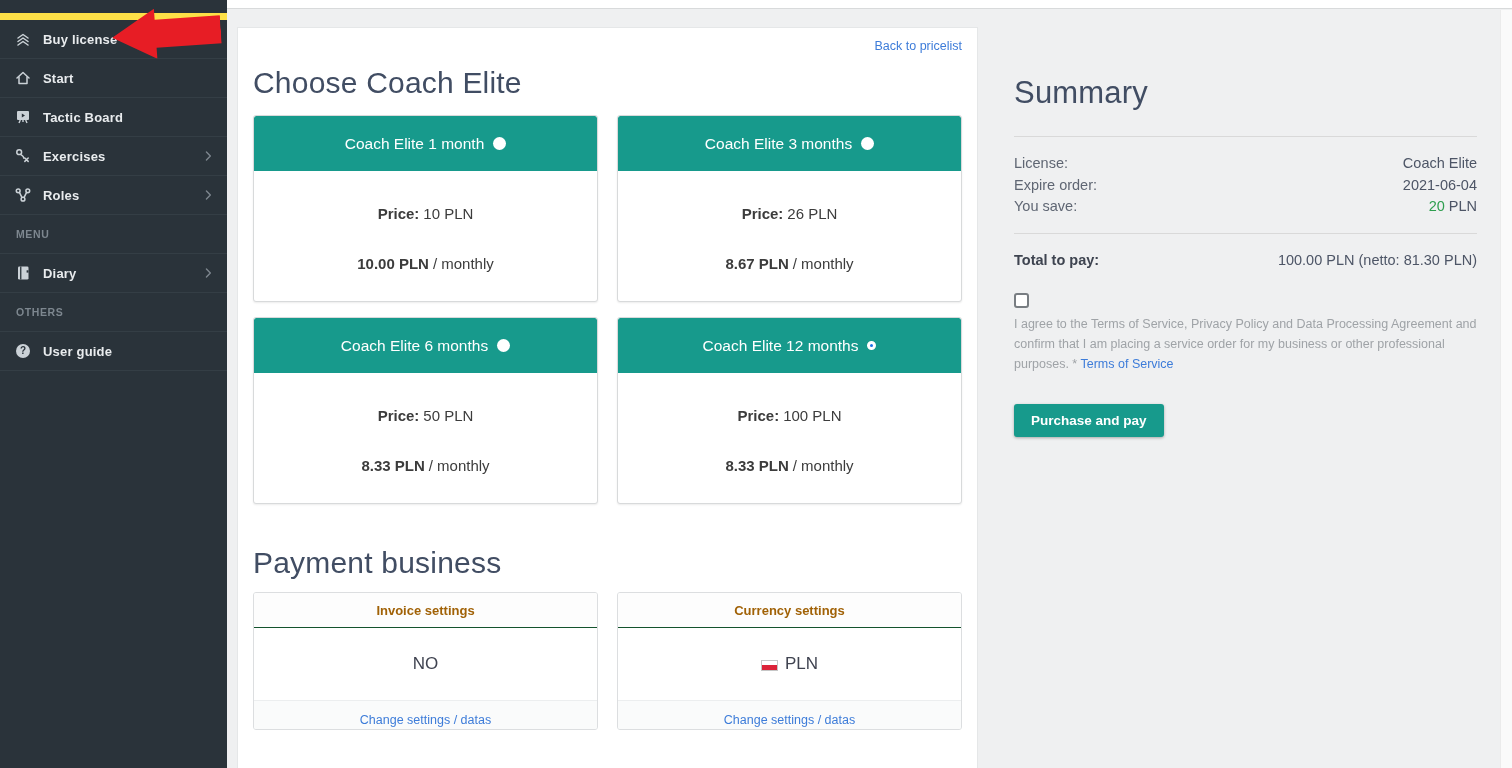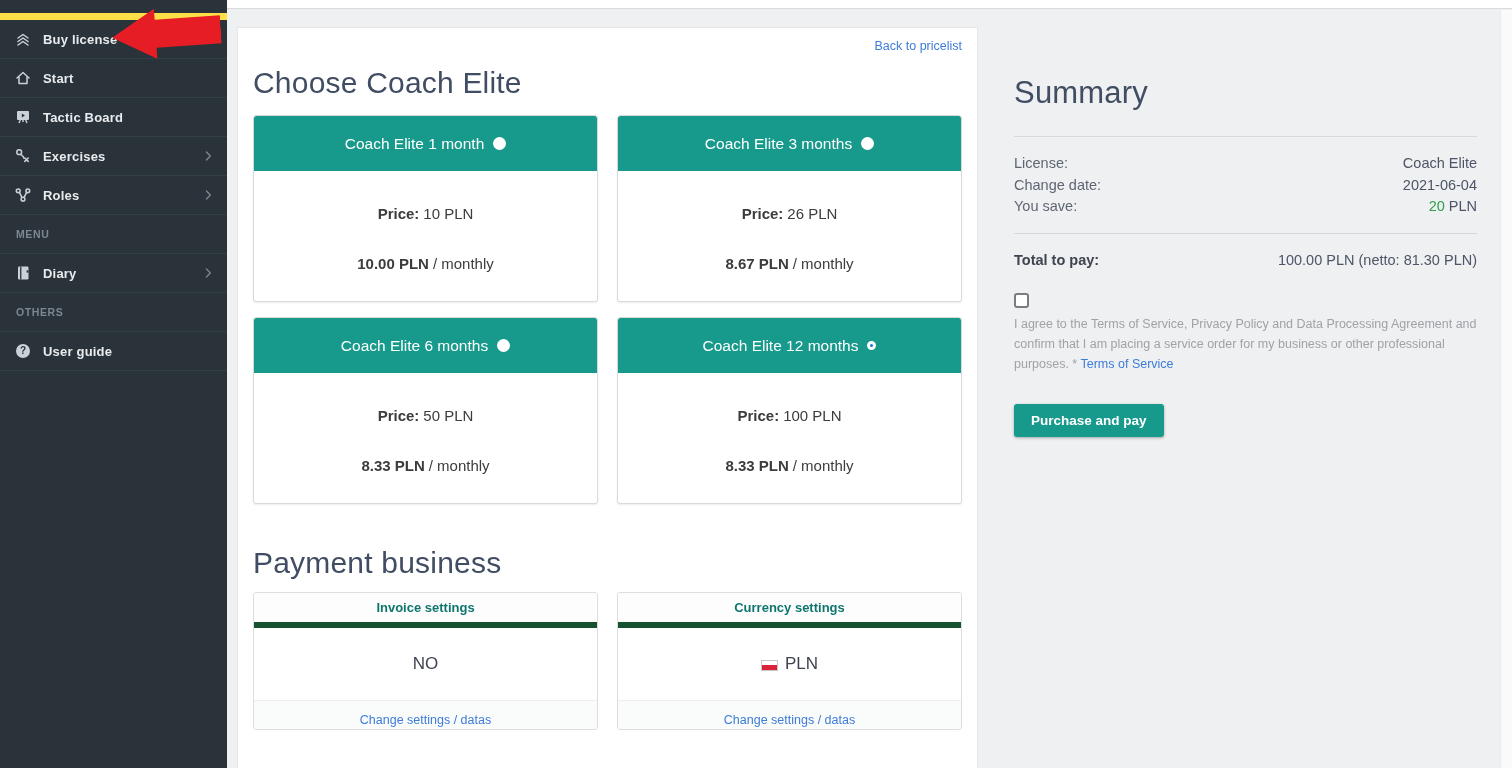--- a/index.html
+++ b/index.html
@@ -102,21 +102,21 @@
   }
   .settings{
     margin-top:10px;display:grid;grid-template-columns:1fr 1fr;column-gap:19px;
   }
   .setting-card{
     border:1px solid #dcdee0;border-radius:3px;background:#fff;height:138px;
     display:flex;flex-direction:column;overflow:hidden;
   }
   .setting-head{
     height:35px;display:flex;align-items:center;justify-content:center;
-    border-bottom:6px solid #14532d;font-size:13px;font-weight:700;color:#0f766e;
+    border-bottom:1px solid #14532d;font-size:13px;font-weight:700;color:#a16207;
     background:#fdfdfd;
   }
   .setting-body{flex:1;display:flex;align-items:center;justify-content:center;font-size:17px;color:#3f4350;}
   .setting-foot{
     height:29px;border-top:1px solid #eceeef;background:#fafbfb;
     display:flex;align-items:center;justify-content:center;
   }
   .setting-foot a{font-size:12.5px;color:var(--link-blue);text-decoration:none;cursor:pointer;margin-top:9px;}
   .flag-pl{
     display:inline-block;width:17px;height:11px;margin-right:7px;
@@ -351,21 +351,21 @@
 <aside class="summary">
   <h2>Summary</h2>
   <hr class="hr1">
 
   <div class="sum-rows">
     <div class="sum-row">
       <span class="l">License:</span>
       <span class="v">Coach Elite</span>
     </div>
     <div class="sum-row">
-      <span class="l">Change date:</span>
+      <span class="l">Expire order:</span>
       <span class="v">2021-06-04</span>
     </div>
     <div class="sum-row">
       <span class="l">You save:</span>
       <span class="v"><span class="green">20</span><span class="sp">PLN</span></span>
     </div>
   </div>
 
   <hr class="hr2">
 

